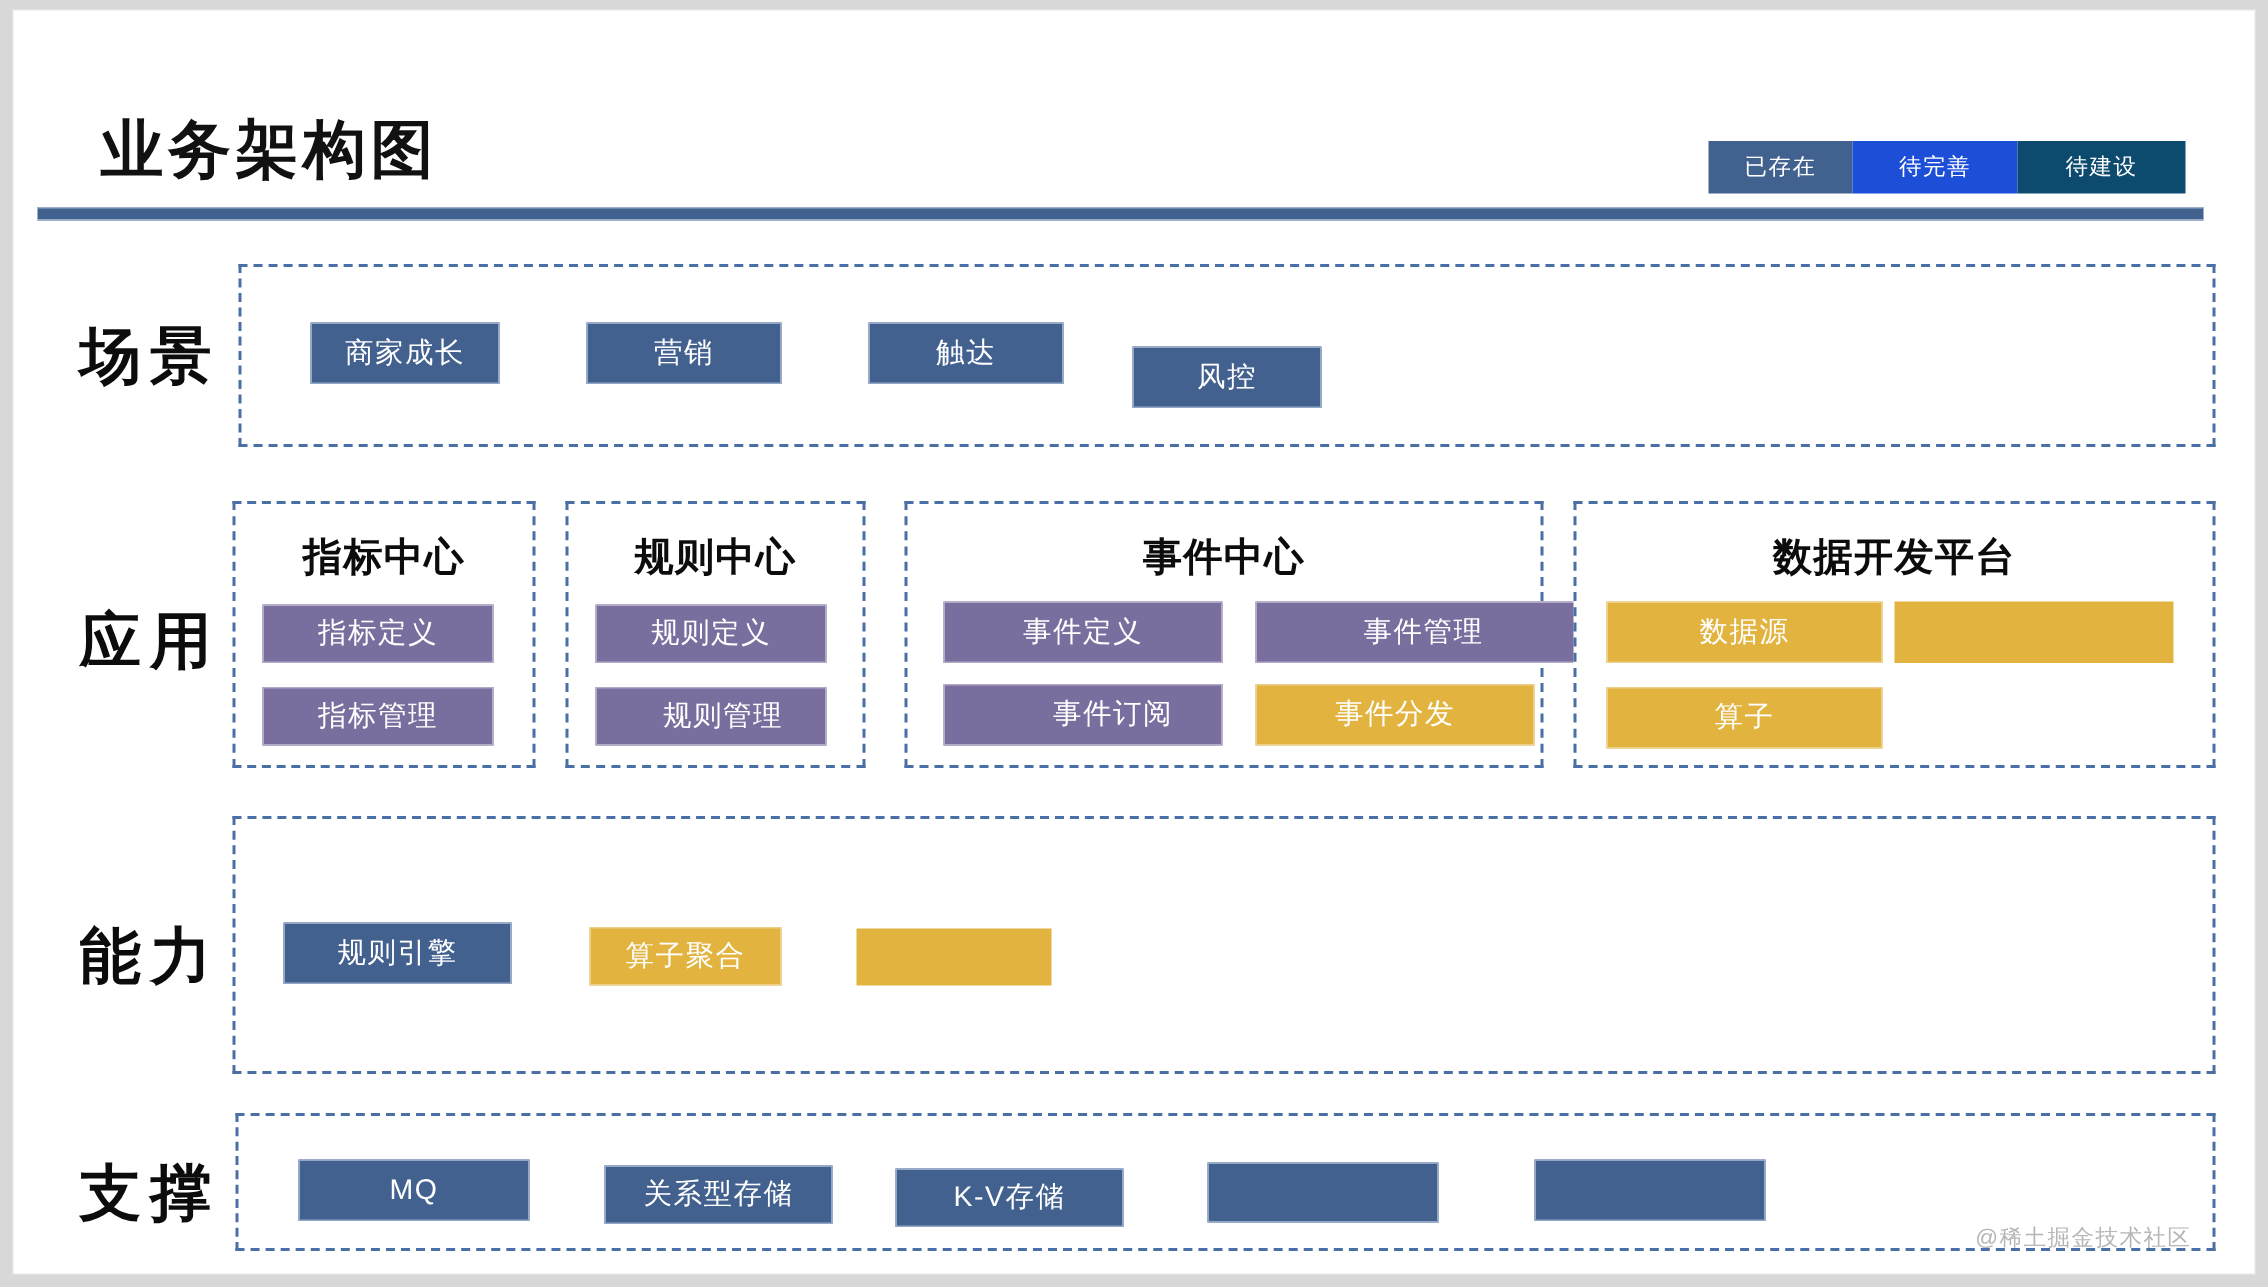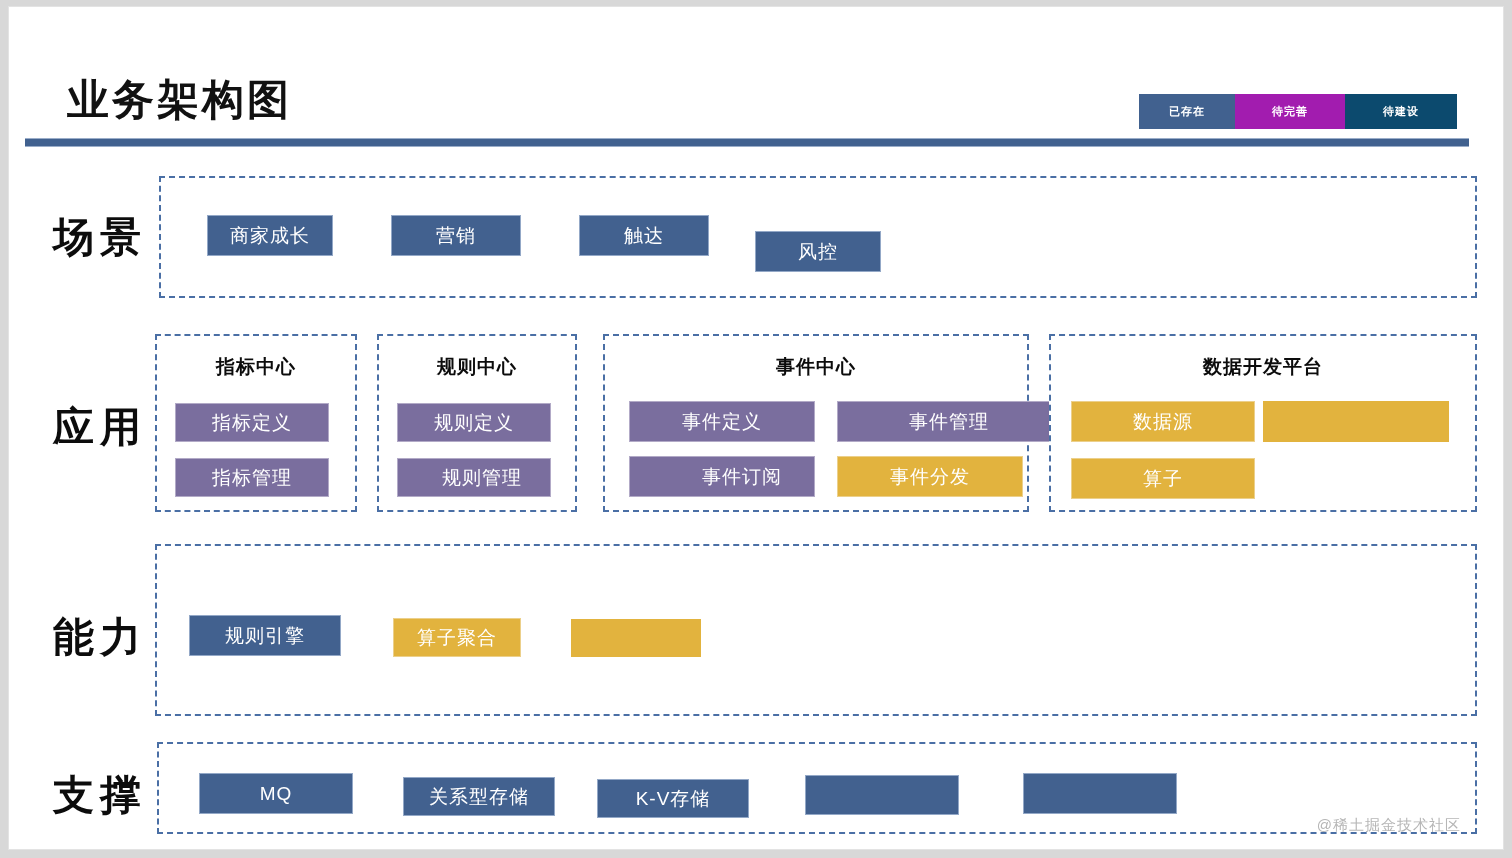--- a/index.html
+++ b/index.html
@@ -59,27 +59,27 @@
     top: 87px;
     height: 35px;
     display: flex;
   }
   .legend-seg {
     height: 35px;
     display: flex;
     align-items: center;
     justify-content: center;
     color: #ffffff;
-    font-size: 11px;
-    font-weight: 700;
+    font-size: 15px;
+    font-weight: 400;
     letter-spacing: 1px;
     white-space: nowrap;
   }
   .legend-seg.exist   { width: 96px;  background: #41618f; }
-  .legend-seg.improve { width: 110px; background: #a21caf; }
+  .legend-seg.improve { width: 110px; background: #1d4ed8; }
   .legend-seg.build   { width: 112px; background: #0c4a6e; text-align: center; }
 
   
   .row-label {
     position: absolute;
     left: 44px;
     width: 104px;
     text-align: left;
     font-size: 41px;
     font-weight: 700;
@@ -112,21 +112,21 @@
   #group-rule   { left: 368px; top: 327px; width: 200px; height: 178px; }
   #group-event  { left: 594px; top: 327px; width: 426px; height: 178px; }
   #group-data   { left: 1040px; top: 327px; width: 428px; height: 178px; }
 
   .group-title {
     position: absolute;
     left: 0;
     top: 18px;
     width: 100%;
     text-align: center;
-    font-size: 19px;
+    font-size: 26px;
     font-weight: 700;
     color: #0c0c0c;
     letter-spacing: 1px;
     white-space: nowrap;
   }
 
   
   .item {
     position: absolute;
     display: flex;

